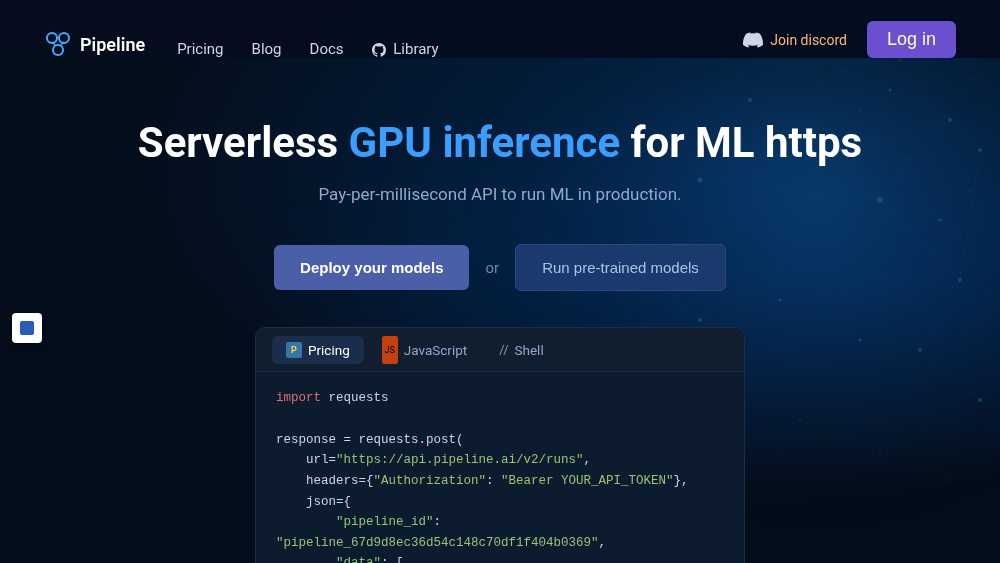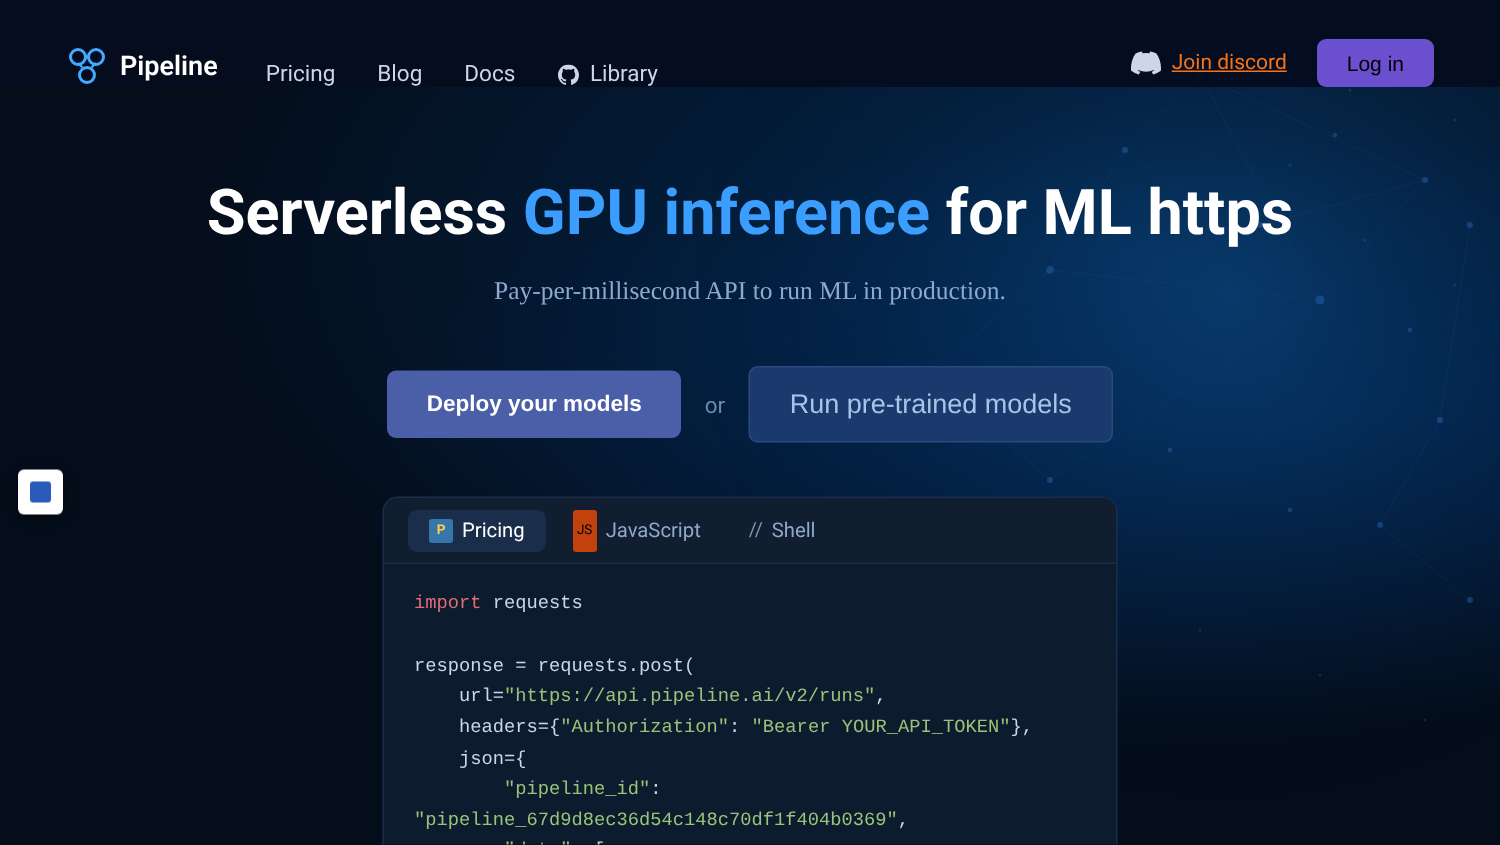--- a/index.html
+++ b/index.html
@@ -81,39 +81,38 @@
     .nav-right {
       display: flex;
       align-items: center;
       gap: 20px;
     }
 
     .discord-link {
       display: flex;
       align-items: center;
       gap: 7px;
-      color: #f97316;
+      color: #fdba74;
       font-size: 14px;
       cursor: pointer;
-      text-decoration: underline;
     }
 
     .discord-icon {
       width: 20px;
       height: 20px;
       fill: #cdd6e8;
     }
 
     .login-btn {
       background: #6a4fcf;
-      color: #000000;
+      color: #fef9c3;
       border: none;
       border-radius: 6px;
       padding: 8px 20px;
-      font-size: 14px;
+      font-size: 18px;
       font-weight: 500;
       cursor: pointer;
     }
 
     
     .hero {
       position: relative;
       z-index: 5;
       display: flex;
       flex-direction: column;
@@ -132,21 +131,20 @@
 
     .hero-title-accent {
       color: #3b9eff;
     }
 
     .hero-subtitle {
       font-size: 17px;
       color: #8fa8cc;
       text-align: center;
       margin-bottom: 40px;
-      font-family: Liberation Serif, serif;
     }
 
     .hero-buttons {
       display: flex;
       align-items: center;
       gap: 16px;
       margin-bottom: 36px;
     }
 
     .btn-primary {
@@ -159,21 +157,21 @@
       font-weight: 700;
       cursor: pointer;
     }
 
     .btn-secondary {
       background: #1a3a6e;
       color: #a8c4e8;
       border: 1px solid #2a4a7e;
       border-radius: 6px;
       padding: 14px 26px;
-      font-size: 18px;
+      font-size: 15px;
       font-weight: 500;
       cursor: pointer;
     }
 
     .btn-or {
       color: #6a8aaa;
       font-size: 15px;
     }
 
     

